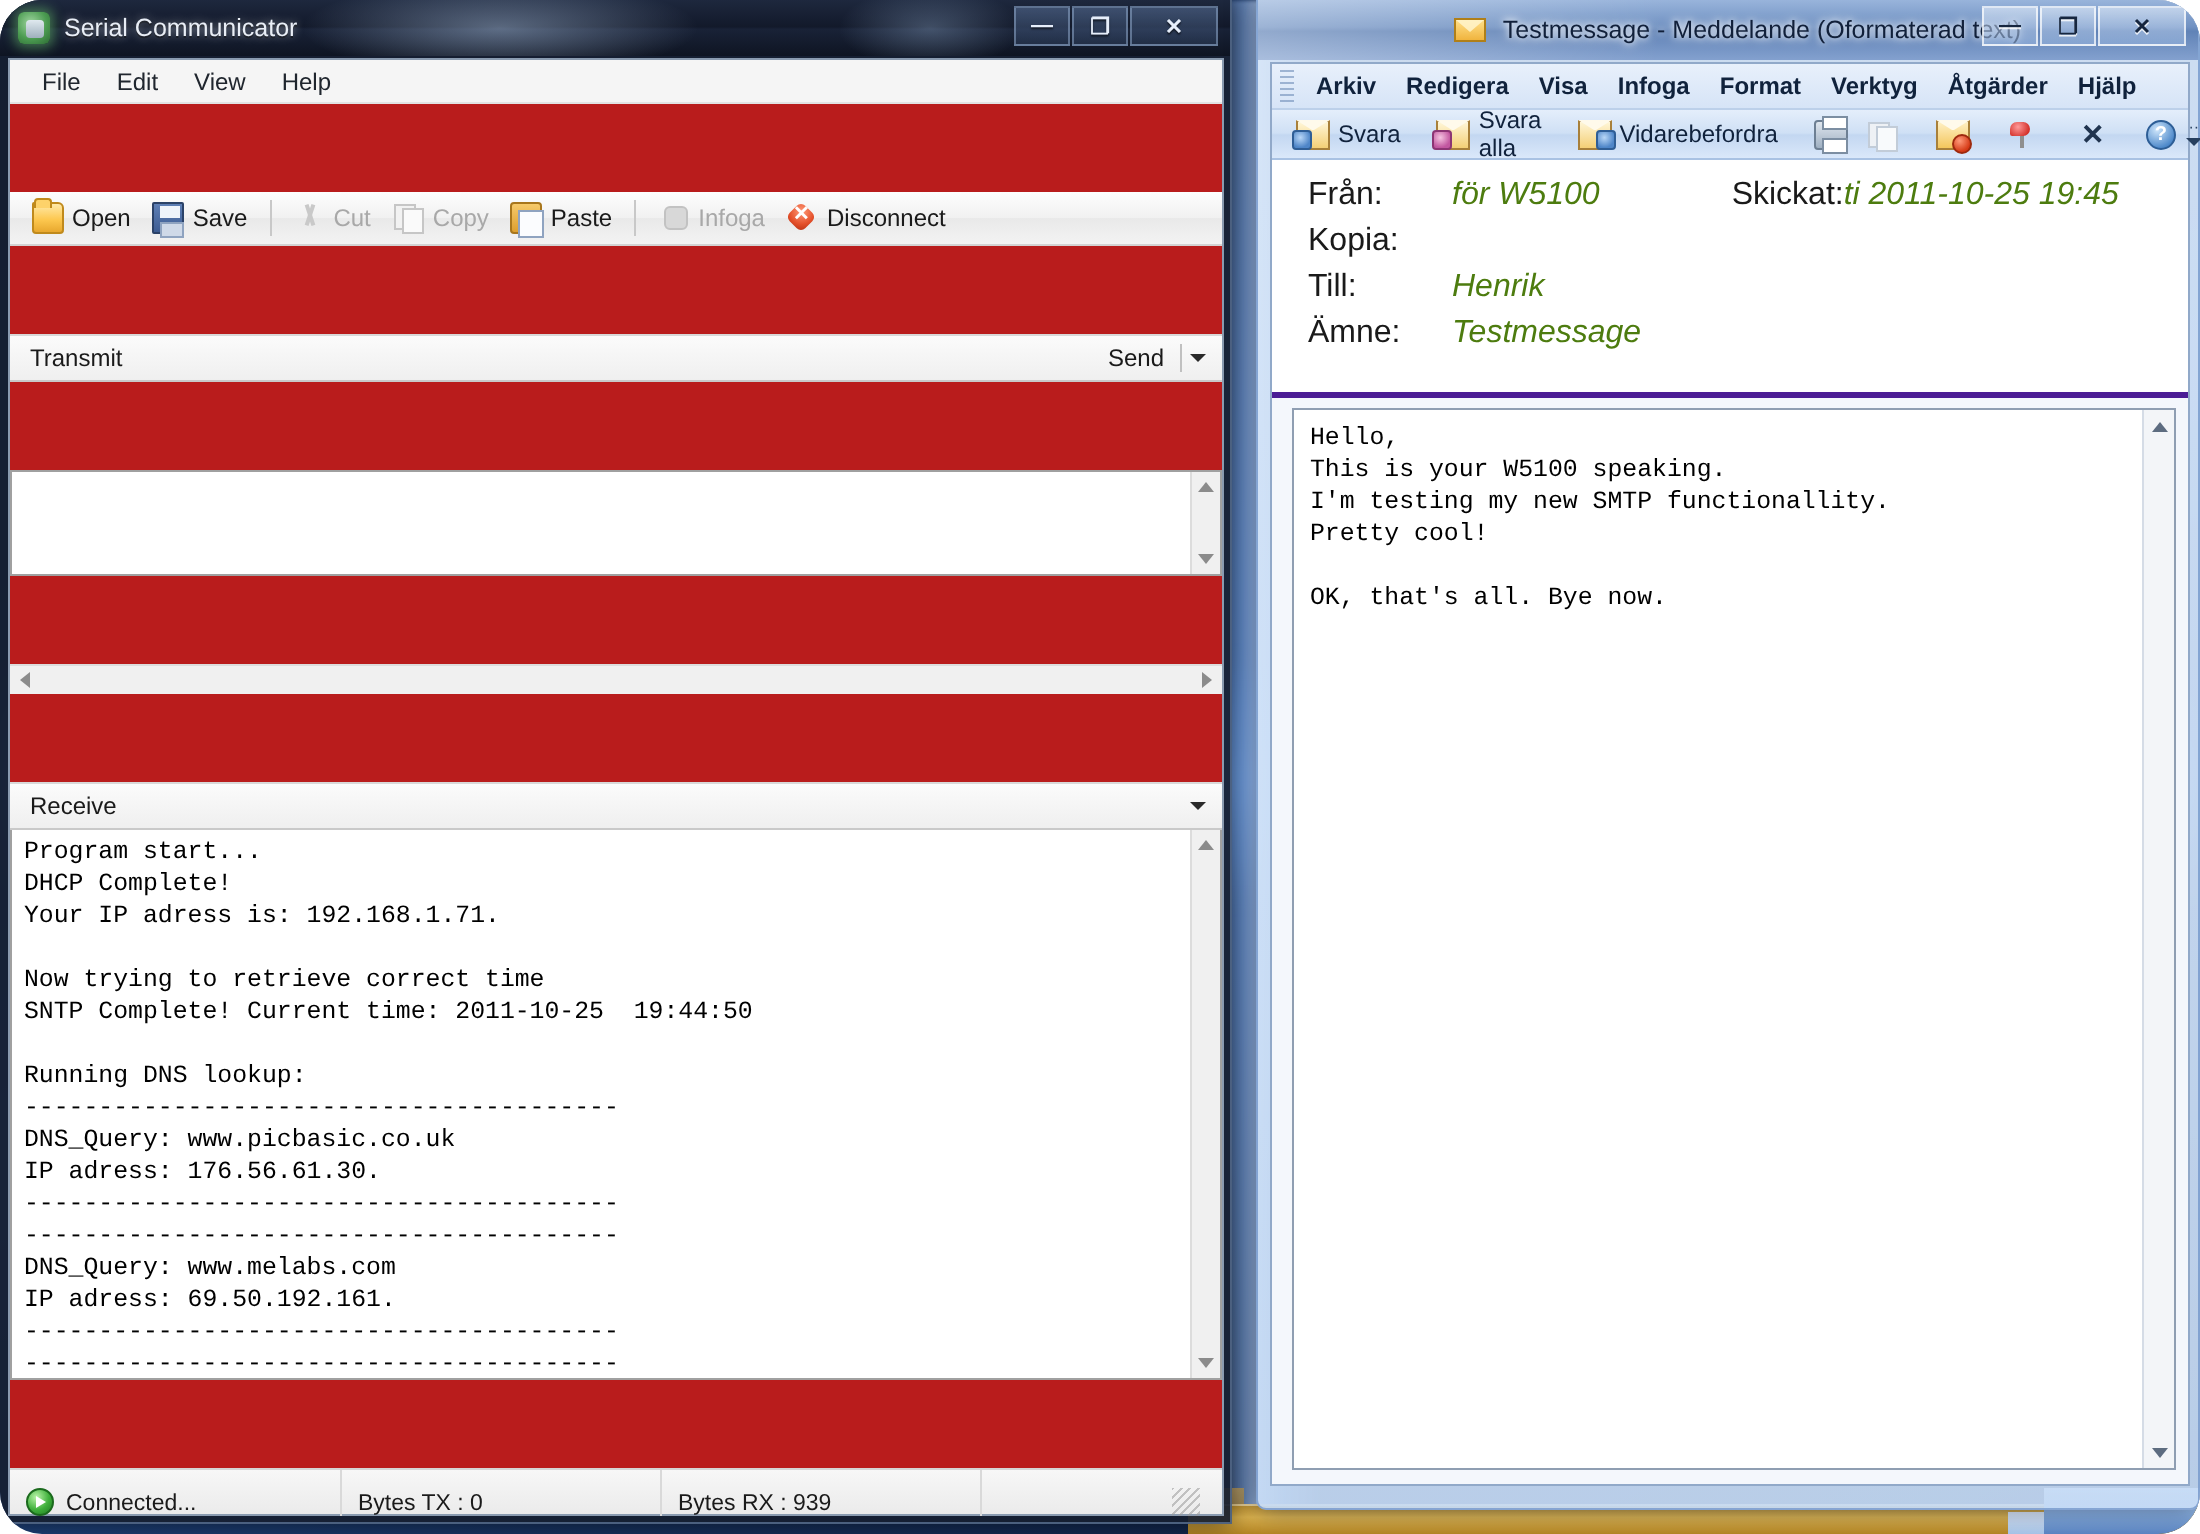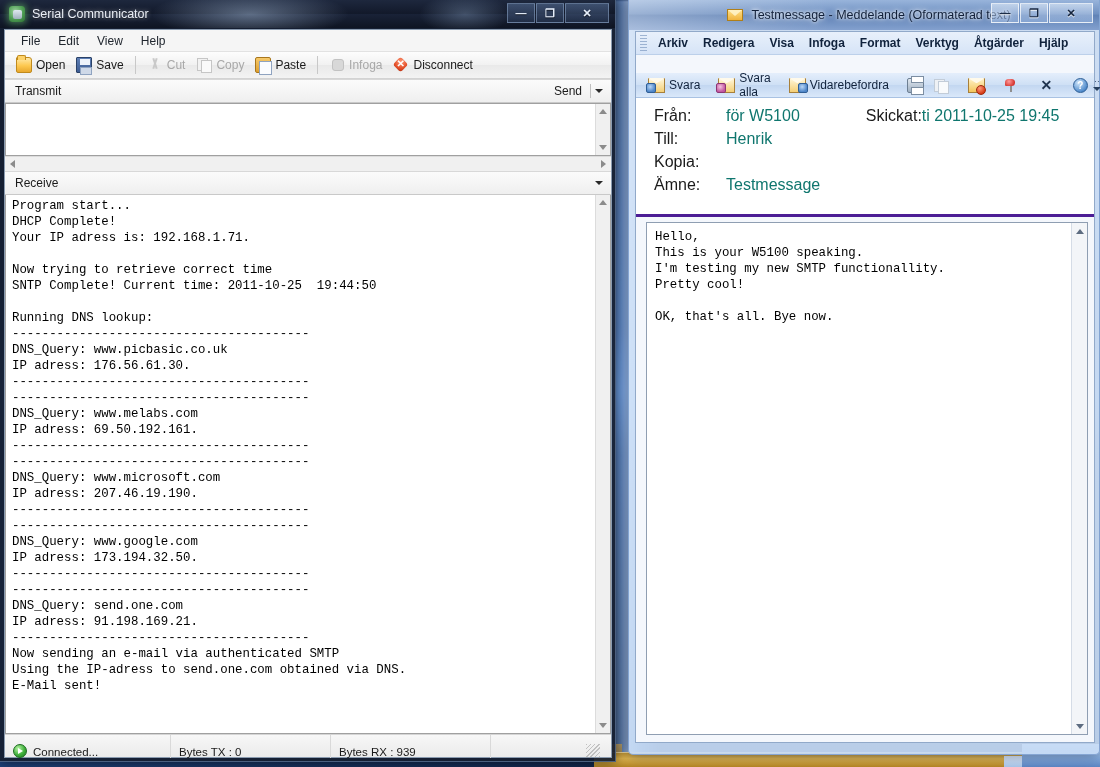--- a/index.html
+++ b/index.html
@@ -10,20 +10,21 @@
     font-family: "Liberation Sans", sans-serif;
     font-size: 12px;
   }
 
   
   #desktop {
     position: relative;
     width: 1100px; height: 767px;
     background: linear-gradient(160deg, #0b1a3a 0%, #15305f 25%, #2a5ba8 50%, #17325f 75%, #0a1530 100%);
     overflow: hidden;
+    border-radius: 21px;
   }
   #desktop-sheen {
     position: absolute; left: 600px; top: 0; width: 60px; height: 767px;
     background: linear-gradient(90deg, rgba(255,255,255,0) 0%, rgba(160,200,255,.55) 35%,
                 rgba(210,230,255,.75) 50%, rgba(160,200,255,.5) 65%, rgba(255,255,255,0) 100%);
     filter: blur(1px);
   }
   #desktop-band {
     position: absolute; left: 0; top: 330px; width: 1100px; height: 120px;
     background: linear-gradient(180deg, rgba(60,110,190,0) 0%, rgba(80,140,225,.75) 50%, rgba(60,110,190,0) 100%);
@@ -104,23 +105,23 @@
   #serial-winbtns .winbtn {
     background: linear-gradient(180deg, rgba(90,115,155,.55) 0%, rgba(45,62,92,.55) 100%);
     border: 1px solid rgba(150,175,210,.5);
     color: #e6eefa; height: 20px;
     text-shadow: 0 1px 1px rgba(0,0,0,.6);
   }
   #serial-winbtns .winbtn.close { width: 44px; }
 
   #serial-body {
     position: absolute; left: 4px; top: 29px; width: 608px; height: 729px;
-    background: #be185d;
+    background: #b91c1c;
     border: 1px solid #8a9bb0;
-    display: flex; flex-direction: column;
+    display: flex; flex-direction: column; gap: 44px;
   }
 
   
   #sc-menubar {
     height: 22px; background: #f5f5f5; border-bottom: 1px solid #e2e2e2;
     display: flex; align-items: center; padding-left: 8px; gap: 2px;
   }
   .sc-menu { padding: 3px 8px; color: #20262e; font-size: 12px; }
 
   
@@ -300,21 +301,21 @@
   }
   .om-grip { width: 7px; height: 16px; opacity:.6;
     background: repeating-linear-gradient(180deg, #6f8db8 0 1px, transparent 1px 3px);
     margin-right: 3px; }
   .om-menu { padding: 3px 7px; font-size: 12px; color: #10223c; font-weight: bold; }
 
   #om-toolbar {
     height: 25px;
     background: linear-gradient(180deg,#e4eefb 0%,#cfe0f5 48%,#c3d7f1 52%,#dae8fa 100%);
     border-bottom: 1px solid #a9c2e3;
-    display: flex; align-items: center; padding-left: 4px; gap: 1px; margin-top: 18px;
+    display: flex; align-items: center; padding-left: 4px; gap: 1px;
   }
   .om-item { display: flex; align-items: center; gap: 4px; padding: 2px 4px; font-size: 12px; color: #10223c; }
   .om-sep { width: 1px; height: 17px; background: #a9c2e3; margin: 0 4px; }
   .om-ico { width: 17px; height: 15px; position: relative; flex:none; }
   
   .ico-env { background: linear-gradient(180deg,#fff6d8 0%,#f4cf76 100%); border:1px solid #a8803a; }
   .ico-env::before { content:""; position:absolute; left:-1px; top:-1px; width:17px; height:9px;
     border-top:5px solid #fffaeb; border-left:8px solid transparent; border-right:8px solid transparent;
     box-sizing:border-box; }
   .arrow-badge { position:absolute; left:-3px; top:4px; width:10px; height:10px;
@@ -359,21 +360,21 @@
   #om-toolbar-overflow .dots { font-size:8px; color:#27405f; line-height:6px; }
 
   
   #om-header {
     background: #fff; padding: 9px 10px 20px 18px; border-bottom: 3px solid #4c1d95;
     font-size: 16px; color: #111;
   }
   .om-row { display: flex; align-items: baseline; margin-bottom: 5px; }
   .om-row:last-child { margin-bottom: 0; }
   .om-key { width: 72px; color: #1a1a1a; flex: none; }
-  .om-val { color: #0f766e; }
+  .om-val { color: #4d7c0f; font-style: italic; }
   .om-sentkey { width: 56px; color: #1a1a1a; flex: none; text-align: left; }
   .om-right { margin-left: 66px; display: flex; }
 
   #om-bodywrap {
     flex: 1; margin: 5px 6px 7px 10px; position: relative;
     background: #fff; border: 1px solid #8f9eb2; min-height: 0;
   }
   #om-body-pre {
     position: absolute; left: 8px; top: 6px; right: 20px; bottom: 4px;
     margin: 0; font-family: "Liberation Mono", "DejaVu Sans Mono", monospace;
@@ -640,26 +641,26 @@
       <div id="om-header">
         <div class="om-row">
           <span class="om-key">Från:</span>
           <span class="om-val">för W5100</span>
           <span class="om-right">
             <span class="om-sentkey">Skickat:</span>
             <span class="om-val">ti 2011-10-25 19:45</span>
           </span>
         </div>
         <div class="om-row">
+          <span class="om-key">Kopia:</span>
+          <span class="om-val"></span>
+        </div>
+        <div class="om-row">
           <span class="om-key">Till:</span>
           <span class="om-val">Henrik</span>
-        </div>
-        <div class="om-row">
-          <span class="om-key">Kopia:</span>
-          <span class="om-val"></span>
         </div>
         <div class="om-row">
           <span class="om-key">Ämne:</span>
           <span class="om-val">Testmessage</span>
         </div>
       </div>
 
       <div id="om-bodywrap">
         <pre id="om-body-pre">Hello,
 This is your W5100 speaking.

